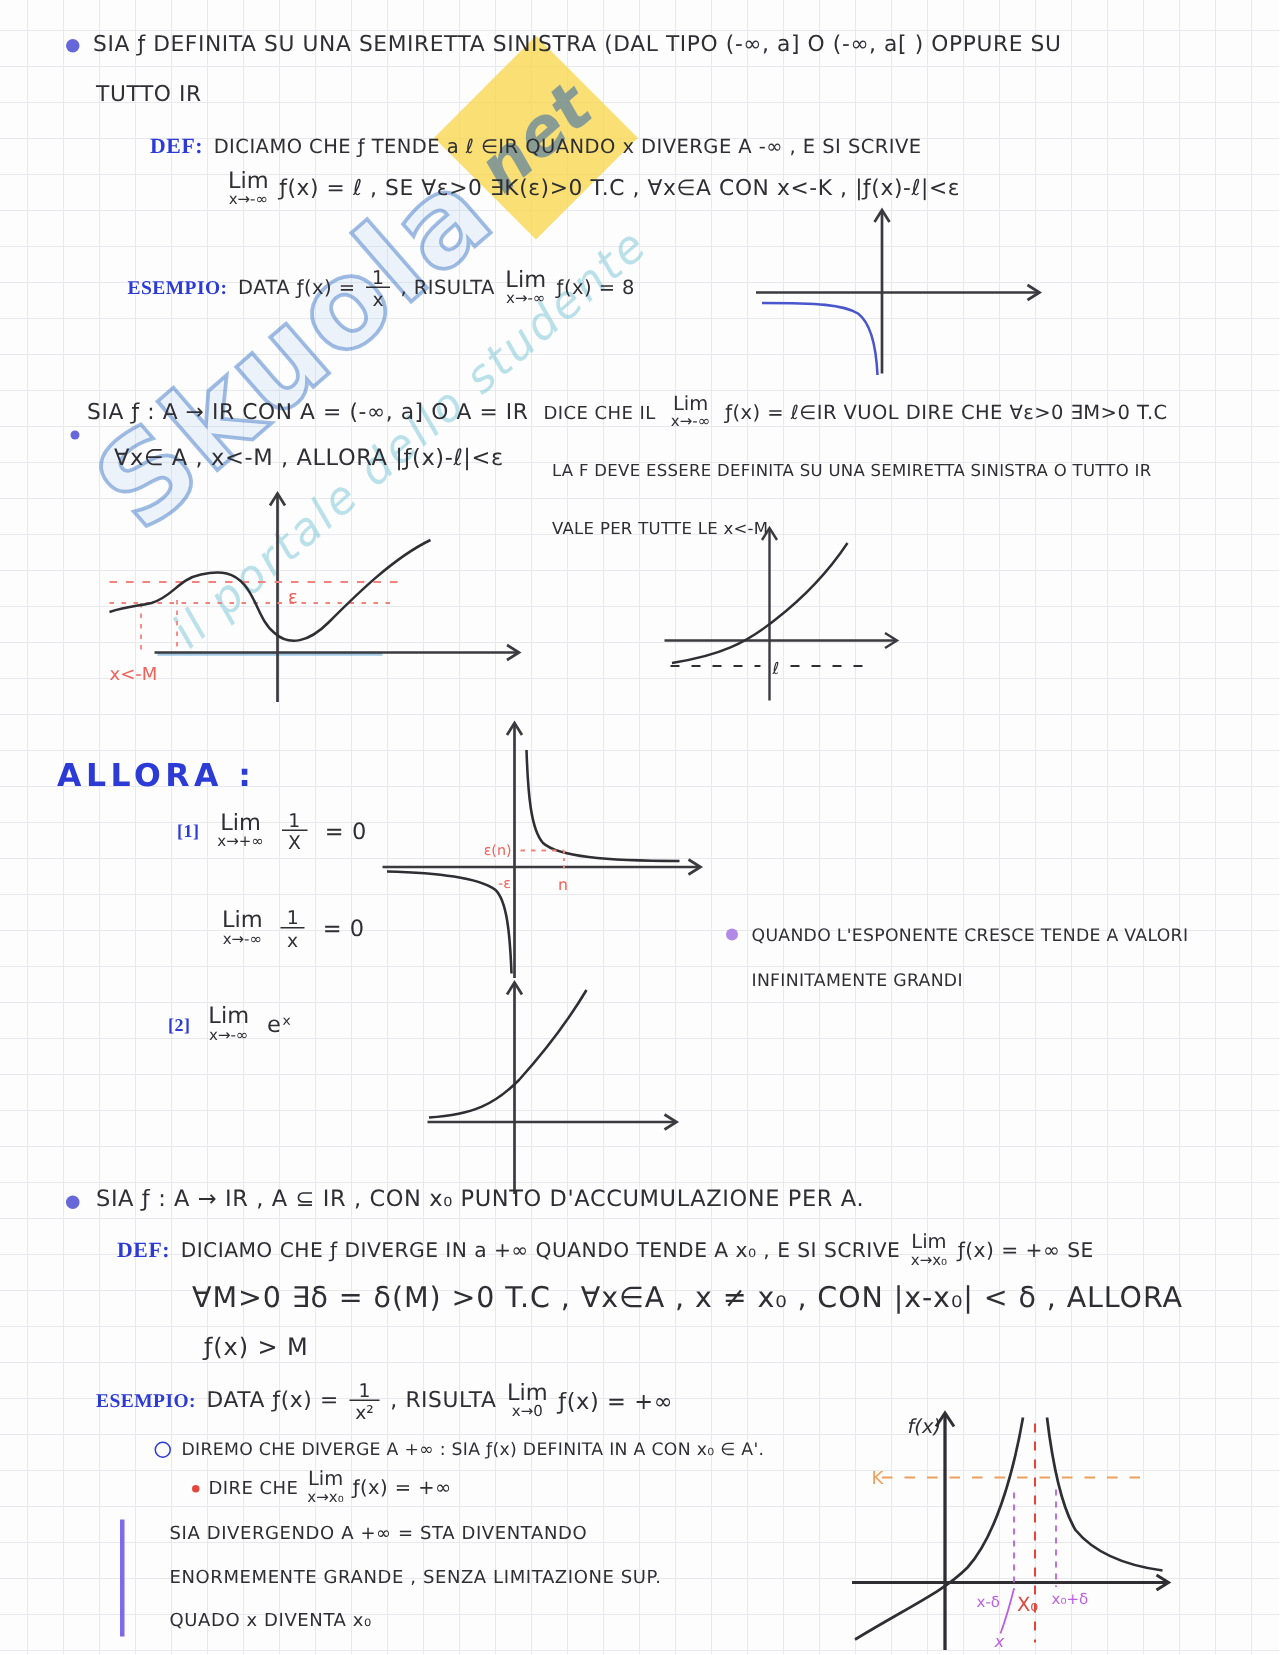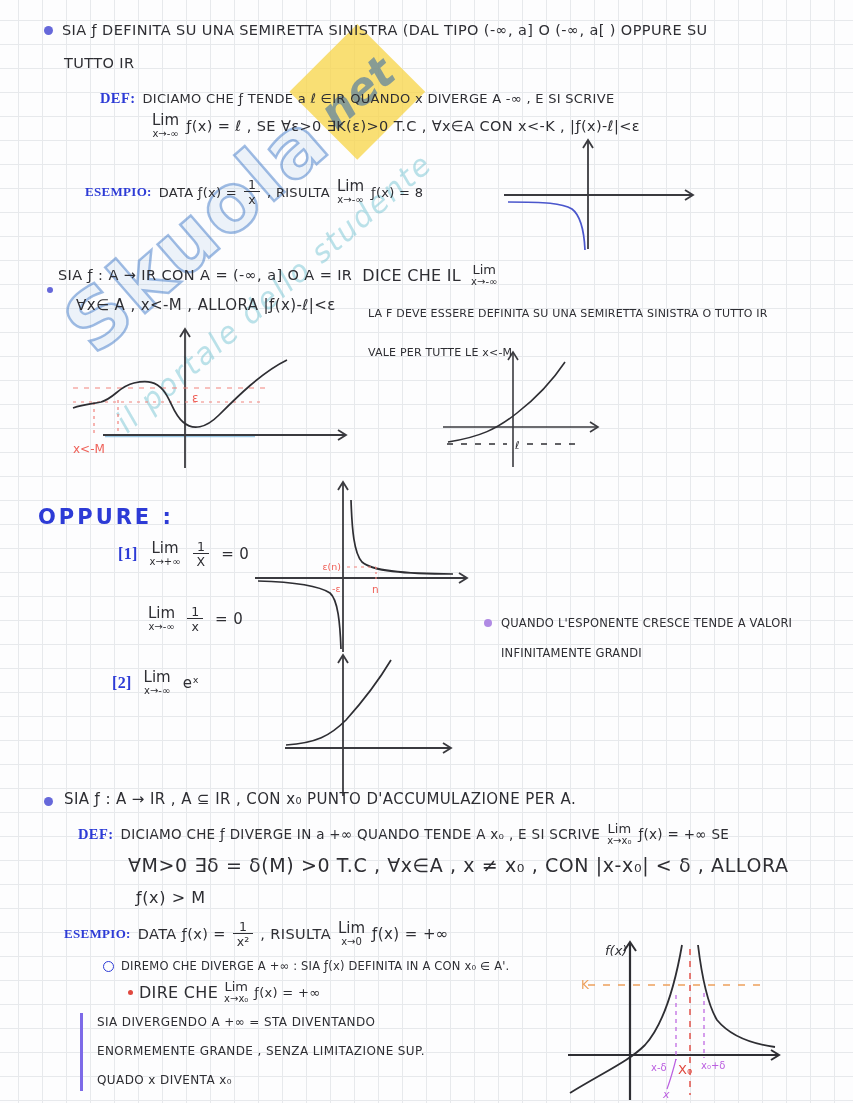--- a/index.html
+++ b/index.html
@@ -10,39 +10,39 @@
     background-image:linear-gradient(#e7e9ec 1px,transparent 1px),
                      linear-gradient(90deg,#e7e9ec 1px,transparent 1px);
     background-size:24px 24px;background-position:-6px -4px;
   }
   .abs{position:absolute;white-space:nowrap;}
   .row{position:absolute;display:flex;align-items:center;gap:7px;white-space:nowrap;z-index:2;}
   .ink{color:#2e2e33;}
   .blue{color:#2d3bd6;font-weight:bold;font-family:Liberation Serif, serif;}
   .t14{font-size:14.5px;letter-spacing:.4px;}
   .t13{font-size:13px;letter-spacing:.3px;}
-  .t12{font-size:16px;letter-spacing:.3px;}
+  .t12{font-size:12px;letter-spacing:.3px;}
   .t11{font-size:11px;letter-spacing:.2px;}
   .t15{font-size:15px;letter-spacing:.4px;}
   .t19{font-size:19px;letter-spacing:.6px;}
   .lim{display:inline-flex;flex-direction:column;align-items:center;line-height:1;}
   .lim-top{font-size:15px;}
   .lim-sub{font-size:10px;margin-top:1px;letter-spacing:0;}
   .lim.small .lim-top{font-size:13px;}
   .frac{display:inline-flex;flex-direction:column;align-items:center;line-height:1.05;font-size:12.5px;}
   .frac .den{border-top:1.4px solid #2e2e33;padding:1px 4px 0;}
   .frac .num{padding:0 4px;}
   .bullet{position:absolute;border-radius:50%;z-index:2;}
   .bullet.b9{width:9px;height:9px;background:#6668da;}
   .bullet.b6{width:6px;height:6px;background:#6668da;}
   .pdot{width:8px;height:8px;border-radius:50%;background:#b08ae4;flex:0 0 auto;}
   .ring{width:9px;height:9px;border-radius:50%;border:1.6px solid #2d3bd6;flex:0 0 auto;}
   .rdot{width:5px;height:5px;border-radius:50%;background:#e0483f;flex:0 0 auto;}
   .title-esempi{font-size:21px;letter-spacing:3px;color:#2d3bd6;font-weight:bold;z-index:2;}
-  .pblock{position:absolute;border-left:3px solid #7d6ae8;padding:2px 0 4px 14px;z-index:2;}
+  .pblock{position:absolute;border-left:3px solid #7d6ae8;padding:2px 0 4px 30px;z-index:2;}
   .pblock div{font-size:12px;letter-spacing:.4px;margin-bottom:15px;}
   .pblock div:last-child{margin-bottom:0;}
   svg{position:absolute;z-index:1;overflow:visible;}
   svg text{font-family:"DejaVu Sans",sans-serif;}
   
   .watermark{position:absolute;left:40px;top:30px;width:520px;height:660px;z-index:0;pointer-events:none;}
   .wm-row{position:absolute;left:-15px;top:120px;display:flex;align-items:center;gap:8px;
           transform:rotate(-41deg);}
   .wm-brand{font-size:80px;font-weight:bold;letter-spacing:2px;
             color:rgba(160,195,230,0.18);-webkit-text-stroke:2.5px rgba(58,118,198,0.48);}
@@ -109,20 +109,21 @@
   </svg>
 
   <span class="bullet b6" style="left:47px;top:287px;"></span>
   <div class="row" style="left:58px;top:263px;gap:10px;">
     <span class="t14">SIA ƒ : A → IR  CON  A = (-∞, a]  O A = IR</span>
     <span class="t12">DICE CHE IL</span>
     <span class="lim small">
       <span class="lim-top">Lim</span>
       <span class="lim-sub">x→-∞</span>
     </span>
+    <span class="t13">ƒ(x) = ℓ∈IR  VUOL DIRE CHE  ∀ε&gt;0  ∃M&gt;0 T.C</span>
   </div>
   <div class="abs t11" style="left:368px;top:307px;z-index:2;">LA F DEVE ESSERE DEFINITA SU UNA SEMIRETTA  SINISTRA O TUTTO IR</div>
   <div class="abs t15 ink" style="left:76px;top:296px;z-index:2;">∀x∈ A , x&lt;-M , ALLORA |ƒ(x)-ℓ|&lt;ε</div>
   <div class="abs t11" style="left:368px;top:346px;z-index:2;">VALE PER TUTTE LE x&lt;-M</div>
 
   <svg style="left:55px;top:322px;" width="300" height="148" viewBox="0 0 300 148">
     <line x1="50" y1="114" x2="200" y2="114" stroke="rgba(80,160,210,0.55)" stroke-width="2.4"></line>
     <line x1="130" y1="146" x2="130" y2="8" stroke="#3a3a3f" stroke-width="1.8"></line>
     <path d="M125,15 L130,7 L135,15" fill="none" stroke="#3a3a3f" stroke-width="1.8"></path>
     <line x1="48" y1="113" x2="290" y2="113" stroke="#3a3a3f" stroke-width="1.8"></line>
@@ -140,21 +141,21 @@
     <line x1="78" y1="122" x2="78" y2="8" stroke="#3a3a3f" stroke-width="1.6"></line>
     <path d="M73,15 L78,7 L83,15" fill="none" stroke="#3a3a3f" stroke-width="1.6"></path>
     <line x1="8" y1="82" x2="162" y2="82" stroke="#3a3a3f" stroke-width="1.6"></line>
     <path d="M155,77 L163,82 L155,87" fill="none" stroke="#3a3a3f" stroke-width="1.6"></path>
     <path d="M13,97 C45,92 62,84 82,68 C100,54 116,38 130,17" fill="none" stroke="#2e2e33" stroke-width="1.6"></path>
     <line x1="12" y1="99" x2="72" y2="99" stroke="#2e2e33" stroke-width="1.3" stroke-dasharray="6,8"></line>
     <line x1="92" y1="99" x2="148" y2="99" stroke="#2e2e33" stroke-width="1.3" stroke-dasharray="6,8"></line>
     <text x="80" y="104" fill="#2e2e33" font-size="11">ℓ</text>
   </svg>
 
-  <div class="abs title-esempi" style="left:38px;top:505px;">OPPURE :</div>
+  <div class="abs title-esempi" style="left:38px;top:505px;">ALLORA :</div>
 
   <div class="row" style="left:118px;top:540px;gap:12px;">
     <span class="blue t12">[1]</span>
     <span class="lim">
       <span class="lim-top">Lim</span>
       <span class="lim-sub">x→+∞</span>
     </span>
     <span class="frac">
       <span class="num">1</span>
       <span class="den">X</span>

